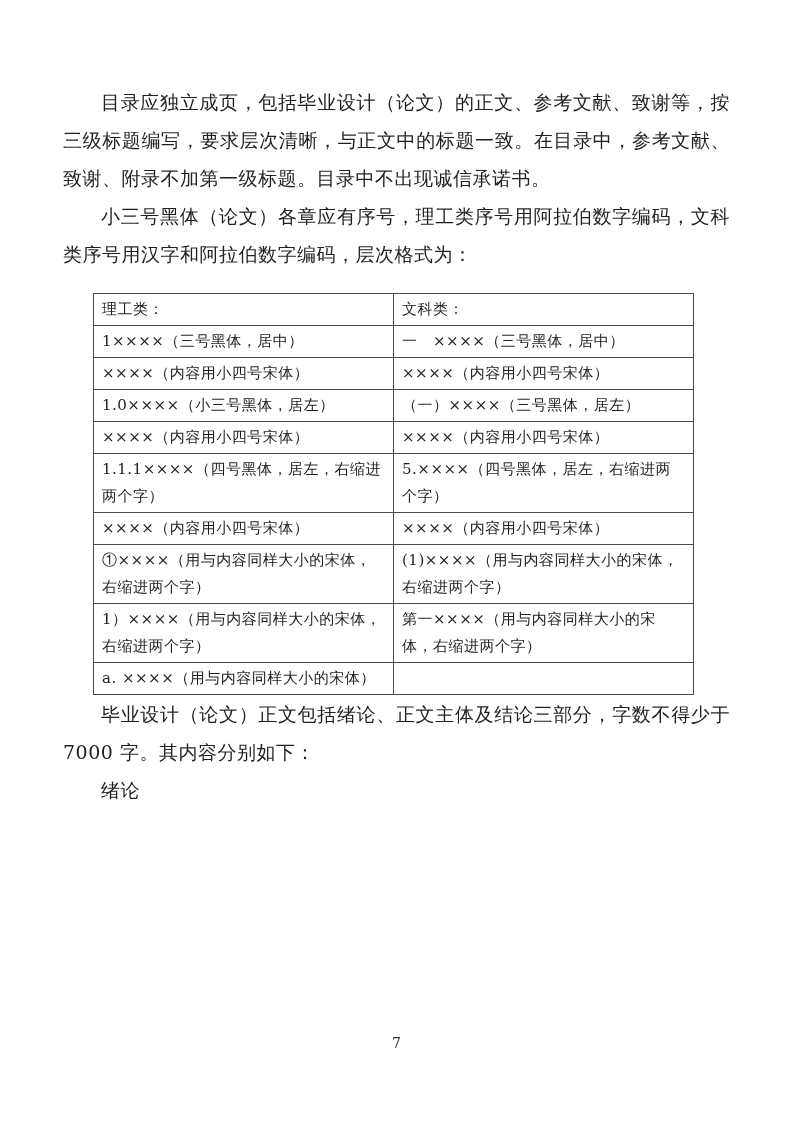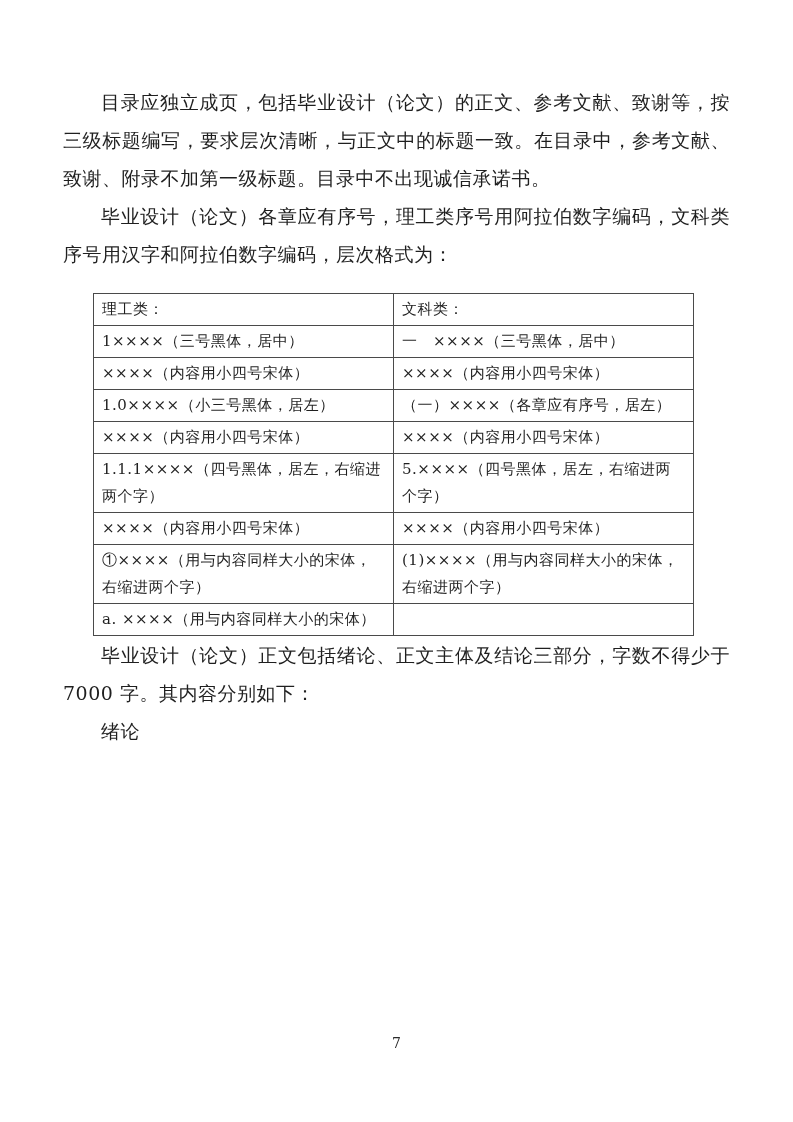--- a/index.html
+++ b/index.html
@@ -62,55 +62,59 @@
   }
 </style>
 </head>
 <body>
 
 <div class="page">
   <div class="content">
 
     <p class="body indent">目录应独立成页，包括毕业设计（论文）的正文、参考文献、致谢等，按三级标题编写，要求层次清晰，与正文中的标题一致。在目录中，参考文献、致谢、附录不加第一级标题。目录中不出现诚信承诺书。</p>
 
-    <p class="body indent">毕业设计（论文）各章应有序号，理工类序号用阿拉伯数字编码，文科类序号用汉字和阿拉伯数字编码，层次格式为：</p>
+    <p class="body indent">小三号黑体（论文）各章应有序号，理工类序号用阿拉伯数字编码，文科类序号用汉字和阿拉伯数字编码，层次格式为：</p>
 
     <table class="fmt">
       <tbody>
         <tr>
           <td>理工类：</td>
           <td>文科类：</td>
         </tr>
         <tr>
           <td>1××××（三号黑体，居中）</td>
           <td>一　××××（三号黑体，居中）</td>
         </tr>
         <tr>
           <td>××××（内容用小四号宋体）</td>
           <td>××××（内容用小四号宋体）</td>
         </tr>
         <tr>
           <td>1.0××××（小三号黑体，居左）</td>
-          <td>（一）××××（各章应有序号，居左）</td>
+          <td>（一）××××（三号黑体，居左）</td>
         </tr>
         <tr>
           <td>××××（内容用小四号宋体）</td>
           <td>××××（内容用小四号宋体）</td>
         </tr>
         <tr>
           <td>1.1.1××××（四号黑体，居左，右缩进两个字）</td>
           <td>5.××××（四号黑体，居左，右缩进两个字）</td>
         </tr>
         <tr>
           <td>××××（内容用小四号宋体）</td>
           <td>××××（内容用小四号宋体）</td>
         </tr>
         <tr>
           <td>①××××（用与内容同样大小的宋体，右缩进两个字）</td>
           <td>(1)××××（用与内容同样大小的宋体，右缩进两个字）</td>
+        </tr>
+        <tr>
+          <td>1）××××（用与内容同样大小的宋体，右缩进两个字）</td>
+          <td>第一××××（用与内容同样大小的宋体，右缩进两个字）</td>
         </tr>
         <tr>
           <td>a. ××××（用与内容同样大小的宋体）</td>
           <td></td>
         </tr>
       </tbody>
     </table>
 
 
     <p class="body indent">毕业设计（论文）正文包括绪论、正文主体及结论三部分，字数不得少于 7000 字。其内容分别如下：</p>

